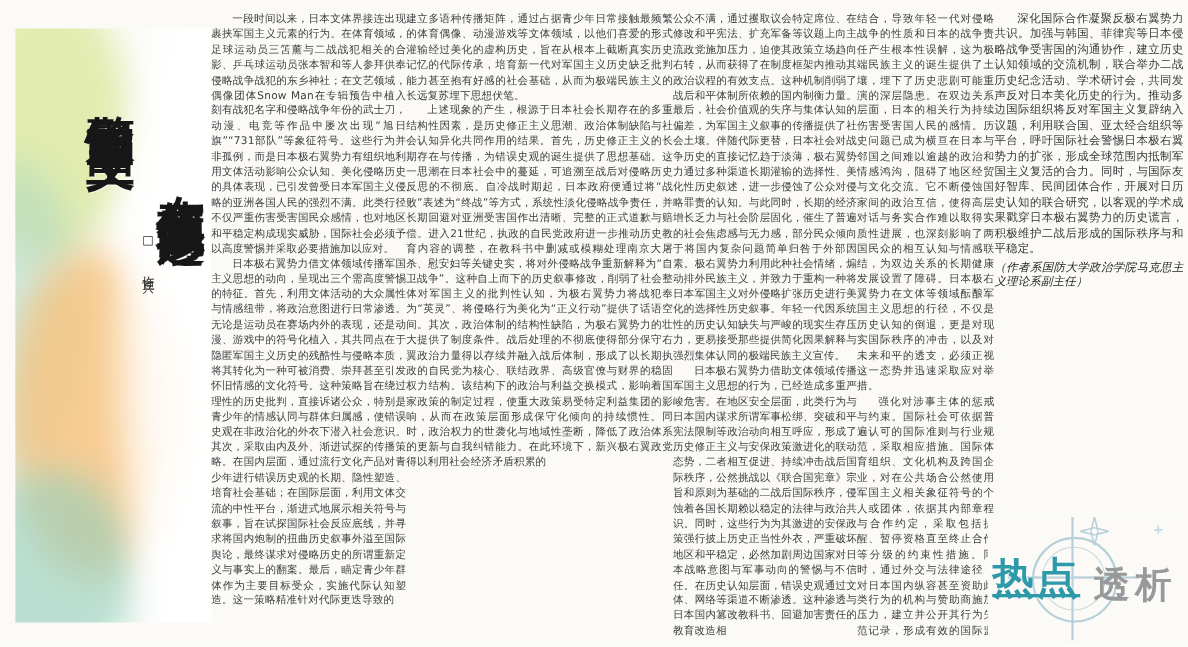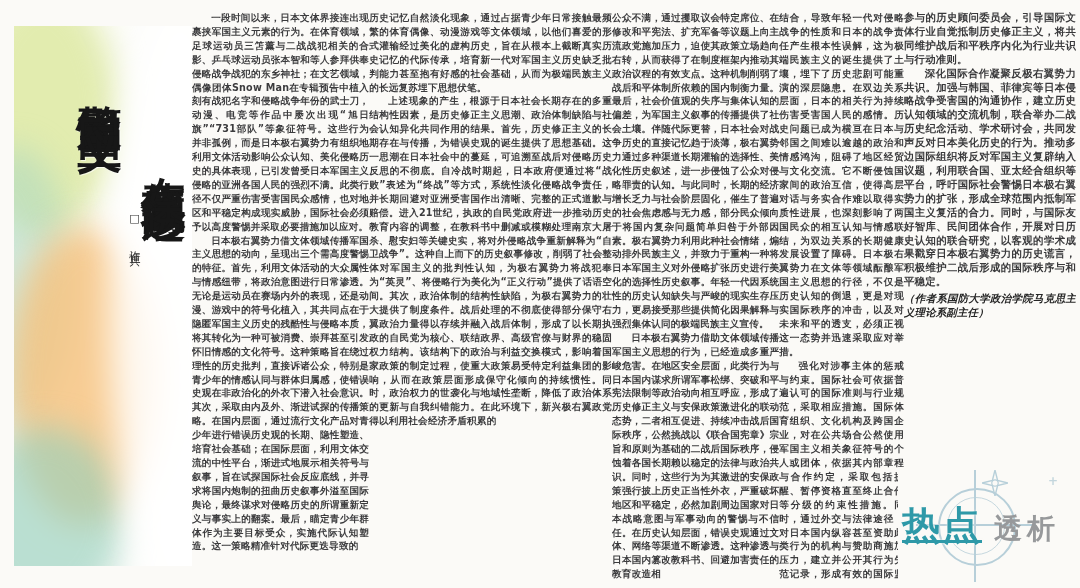--- a/index.html
+++ b/index.html
@@ -15,39 +15,39 @@
   .blob.b5{left:96px;top:-30px;width:140px;height:620px;background:rgba(255,255,255,.85);}
   .vtitle{position:absolute;writing-mode:vertical-rl;text-orientation:upright;
           font-weight:900;color:#171717;letter-spacing:3px;line-height:1;
           font-family:"DejaVu Sans","Liberation Sans",sans-serif;
           text-shadow:1px 1px 0 rgba(255,255,255,.6);}
   .vtitle.t1{left:64px;top:44px;font-size:44px;}
   .vtitle.t2{left:128px;top:116px;font-size:44px;}
   .vbyline{position:absolute;left:112px;top:186px;writing-mode:vertical-rl;text-orientation:upright;
            font-size:11px;color:#2c2c2c;letter-spacing:2px;}
   
-  .columns{position:absolute;left:192px;top:11px;width:884px;height:570px;display:flex;gap:0;font-weight:bold;}
+  .columns{position:absolute;left:192px;top:11px;width:884px;height:570px;display:flex;gap:0;}
   .col{flex:1 1 auto;height:570px;overflow:hidden;text-align:justify;
        font-size:9.6px;line-height:13.9px;letter-spacing:0.2px;}
   .col p{margin:0;text-indent:2em;}
   .col p.cont{text-indent:0;}
   .col.wide{flex:0 0 172px;font-size:10.4px;line-height:13.9px;color:#39393b;}
   .author-note{font-family:"DejaVu Serif","Liberation Serif",serif;font-style:italic;
                color:#252525;margin-top:3px !important;}
   
   .badge{position:absolute;left:898px;top:468px;width:180px;height:118px;background:#fbfaf7;}
   .ring-outer{position:absolute;left:40px;top:20px;width:74px;height:74px;border:2px solid #b7cfd9;border-radius:50%;}
   .ring-inner{position:absolute;left:49px;top:29px;width:56px;height:56px;border:1.5px solid #c6d8df;border-radius:50%;}
   .cross-v{position:absolute;left:76px;top:2px;width:2px;height:112px;background:#b7cfd9;}
   .cross-h{position:absolute;left:18px;top:56px;width:120px;height:2px;background:#b7cfd9;}
   .badge-star{position:absolute;left:84px;top:2px;}
   .badge-plus{position:absolute;left:150px;top:6px;color:#c3d6dd;font-size:12px;font-weight:700;}
   .badge-hot{position:absolute;left:4px;top:32px;font-size:38px;font-weight:900;letter-spacing:2px;
              color:#2e99a8;text-shadow:0 0 3px rgba(251,250,247,.9);text-decoration:underline;}
-  .badge-analysis{position:absolute;left:96px;top:42px;font-size:28px;font-weight:700;letter-spacing:5px;
+  .badge-analysis{position:absolute;left:96px;top:42px;font-size:33px;font-weight:700;letter-spacing:5px;
              color:#97999b;font-family:"DejaVu Serif","Liberation Serif",serif;text-align:right;}
 </style>
 </head>
 <body>
 
 <div class="page">
 
   <div class="title-block">
     <div class="blob b1"></div>
     <div class="blob b2"></div>
@@ -58,34 +58,33 @@
     <div class="vbyline">□ 许恒兵</div>
     <div class="vtitle t2">在文体领域的渗透</div>
   </div>
 
   <div class="columns">
     <div class="col">
       <p>一段时间以来，日本文体界接连出现裹挟军国主义元素的行为。在体育领域，足球运动员三笘薰与二战战犯相关的合影、乒乓球运动员张本智和等人参拜供奉侵略战争战犯的东乡神社；在文艺领域，偶像团体Snow Man在专辑预告中植入刻有战犯名字和侵略战争年份的武士刀，动漫、电竞等作品中屡次出现“旭日旗”“731部队”等象征符号。这些行为并非孤例，而是日本极右翼势力有组织地利用文体活动影响公众认知、美化侵略历史的具体表现，已引发曾受日本军国主义侵略的亚洲各国人民的强烈不满。此类行径不仅严重伤害受害国民众感情，也对地区和平稳定构成现实威胁，国际社会必须予以高度警惕并采取必要措施加以应对。</p>
       <p>日本极右翼势力借文体领域传播军国主义思想的动向，呈现出三个需高度警惕的特征。首先，利用文体活动的大众属性与情感纽带，将政治意图进行日常渗透。无论是运动员在赛场内外的表现，还是动漫、游戏中的符号化植入，其共同点在于隐匿军国主义历史的残酷性与侵略本质，将其转化为一种可被消费、崇拜甚至引发怀旧情感的文化符号。这种策略旨在绕过理性的历史批判，直接诉诸公众，特别是青少年的情感认同与群体归属感，使错误史观在非政治化的外衣下潜入社会意识。其次，采取由内及外、渐进试探的传播策略。在国内层面，通过流行文化产品对青少年进行错误历史观的长期、隐性塑造、培育社会基础；在国际层面，利用文体交流的中性平台，渐进式地展示相关符号与叙事，旨在试探国际社会反应底线，并寻求将国内炮制的扭曲历史叙事外溢至国际舆论，最终谋求对侵略历史的所谓重新定义与事实上的翻案。最后，瞄定青少年群体作为主要目标受众，实施代际认知塑造。这一策略精准针对代际更迭导致的</p>
     </div>
     <div class="col">
-      <p class="cont">历史记忆自然淡化现象，通过占据青少年日常接触最频繁的体育偶像、动漫游戏等文体领域，以他们喜爱的形式灌输经过美化的虚构历史，旨在从根本上截断真实历史记忆的代际传承，培育新一代对军国主义历史缺乏批判能力甚至抱有好感的社会基础，从而为极端民族主义的长远复苏埋下思想伏笔。</p>
+      <p class="cont">建立多语种传播矩阵，通过占据青少年日常接触最频繁的体育偶像、动漫游戏等文体领域，以他们喜爱的形式灌输经过美化的虚构历史，旨在从根本上截断真实历史记忆的代际传承，培育新一代对军国主义历史缺乏批判能力甚至抱有好感的社会基础，从而为极端民族主义的长远复苏埋下思想伏笔。</p>
       <p>上述现象的产生，根源于日本社会长期存在的多重结构性因素，是历史修正主义思潮、政治体制缺陷与社会认知异化共同作用的结果。首先，历史修正主义的长期存在与传播，为错误史观的诞生提供了思想基础。这一思潮在日本社会中的蔓延，可追溯至战后对侵略历史反思的不彻底。自冷战时期起，日本政府便通过将“战败”表述为“终战”等方式，系统性淡化侵略战争责任，并长期回避对亚洲受害国作出清晰、完整的正式道歉与赔偿。进入21世纪，执政的自民党政府进一步推动历史教育内容的调整，在教科书中删减或模糊处理南京大屠杀、慰安妇等关键史实，将对外侵略战争重新解释为“自卫战争”。这种自上而下的历史叙事修改，削弱了社会整体对军国主义的批判性认知，为极右翼势力将战犯奉为“英灵”、将侵略行为美化为“正义行动”提供了话语空间。其次，政治体制的结构性缺陷，为极右翼势力的壮大提供了制度条件。战后处理的不彻底使得部分保守右翼政治力量得以存续并融入战后体制，形成了以长期执政的自民党为核心、联结政界、高级官僚与财界的稳固权力结构。该结构下的政治与利益交换模式，影响着国家政策的制定过程，使重大政策易受特定利益集团的影响，从而在政策层面形成保守化倾向的持续惯性。同时，政治权力的世袭化与地域性垄断，降低了政治体系的更新与自我纠错能力。在此环境下，新兴极右翼政党得以利用社会经济矛盾积累的</p>
     </div>
     <div class="col">
       <p class="cont">公众不满，通过攫取议会特定席位、在修改和平宪法、扩充军备等议题上向主流政党施加压力，迫使其政策立场趋向右转，从而获得了在制度框架内推动其政治议程的有效支点。这种机制削弱了战后和平体制所依赖的国内制衡力量。最后，社会价值观的失序与集体认知的偏差，为军国主义叙事的传播提供了社会土壤。伴随代际更替，日本社会对战争历史的直接记忆趋于淡薄，极右翼势力通过多种渠道长期灌输的选择性、美化性历史叙述，进一步侵蚀了公众对侵略罪责的认知。与此同时，长期的经济增长乏力与社会阶层固化，催生了普遍的社会焦虑感与无力感，部分民众倾向于将国内复杂问题简单归咎于外部因素。极右翼势力利用此种社会情绪，煽动排外民族主义，并致力于重构一种将日本军国主义对外侵略扩张历史进行美化的选择性历史叙事。年轻一代因系统性的历史认知缺失与严峻的现实生存压力，更易接受那些提供简化因果解释与强烈集体认同的极端民族主义宣传。</p>
       <p>日本极右翼势力借助文体领域传播军国主义思想的行为，已经造成多重严峻危害。在地区安全层面，此类行为与日本国内谋求所谓军事松绑、突破和平宪法限制等政治动向相互呼应，形成了历史修正主义与安保政策激进化的联动态势，二者相互促进、持续冲击战后国际秩序，公然挑战以《联合国宪章》宗旨和原则为基础的二战后国际秩序，侵蚀着各国长期赖以稳定的法律与政治共识。同时，这些行为为其激进的安保政策强行披上历史正当性外衣，严重破坏地区和平稳定，必然加剧周边国家对日本战略意图与军事动向的警惕与不信任。在历史认知层面，错误史观通过文体、网络等渠道不断渗透。这种渗透与日本国内篡改教科书、回避加害责任的教育改造相</p>
     </div>
     <div class="col">
       <p class="cont">结合，导致年轻一代对侵略战争的性质和日本的战争责任产生根本性误解，这为极端民族主义的诞生提供了土壤，埋下了历史悲剧可能重演的深层隐患。在双边关系层面，日本的相关行为持续伤害受害国人民的感情。历史问题已成为横亘在日本与邻国之间难以逾越的政治和情感鸿沟，阻碍了地区经贸与文化交流。它不断侵蚀国家间的政治互信，使得高层对话与务实合作难以取得实质性进展，也深刻影响了两国民众的相互认知与情感联结，为双边关系的长期健康发展设置了障碍。日本极右翼势力在文体等领域酝酿军国主义思想的行径，不仅是历史认知的倒退，更是对现实国际秩序的冲击，以及对未来和平的透支，必须正视这一态势并迅速采取应对举措。</p>
       <p>强化对涉事主体的惩戒与约束。国际社会可依据普遍认可的国际准则与行业规范，采取相应措施。国际体育组织、文化机构及跨国企业，对在公共场合公然使用军国主义相关象征符号的个人或团体，依据其内部章程与合作约定，采取包括提醒、暂停资格直至终止合作等分级的约束性措施。同时，通过外交与法律途径，对日本国内纵容甚至资助此类行为的机构与赞助商施加压力，建立并公开其行为失范记录，形成有效的国际监督与制约网络，大幅提高其政治投机与历史翻案的成本。</p>
 
     </div>
     <div class="col wide">
-      <p class="cont">参与的历史顾问委员会，引导国际文体行业自觉抵制历史修正主义，将共同维护战后和平秩序内化为行业共识与行动准则。</p>
       <p>深化国际合作凝聚反极右翼势力共识。加强与韩国、菲律宾等日本侵略战争受害国的沟通协作，建立历史认知领域的交流机制，联合举办二战历史纪念活动、学术研讨会，共同发声反对日本美化历史的行为。推动多边国际组织将反对军国主义复辟纳入议题，利用联合国、亚太经合组织等平台，呼吁国际社会警惕日本极右翼势力的扩张，形成全球范围内抵制军国主义复活的合力。同时，与国际友好智库、民间团体合作，开展对日历史认知的联合研究，以客观的学术成果戳穿日本极右翼势力的历史谎言，积极维护二战后形成的国际秩序与和平稳定。</p>
       <p class="author-note cont">（作者系国防大学政治学院马克思主义理论系副主任）</p>
     </div>
   </div>
 
   <div class="badge">
     <div class="ring-outer"></div>
     <div class="ring-inner"></div>
     <div class="cross-v"></div>
     <div class="cross-h"></div>

